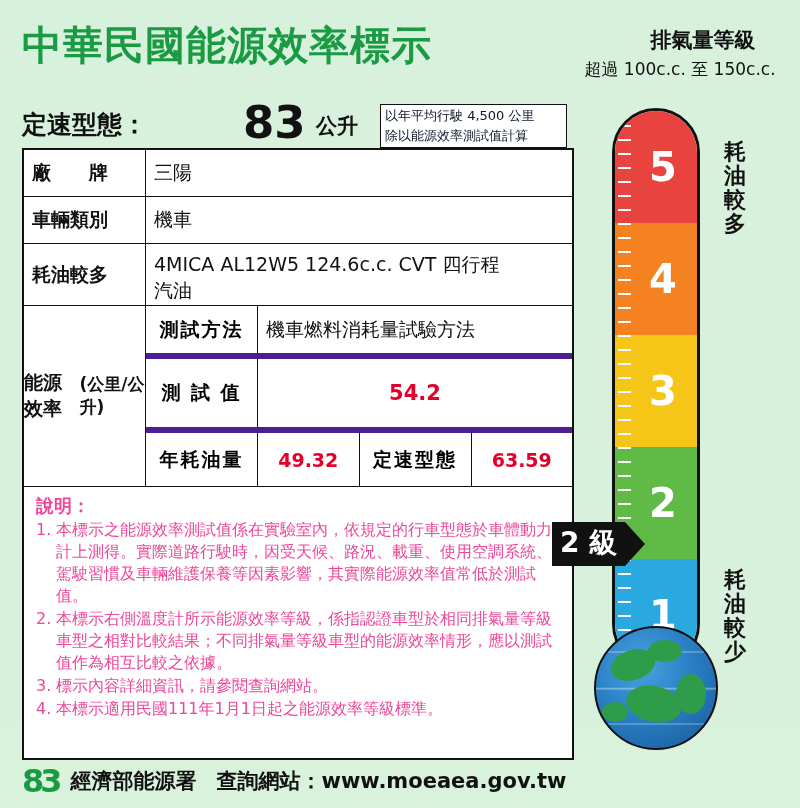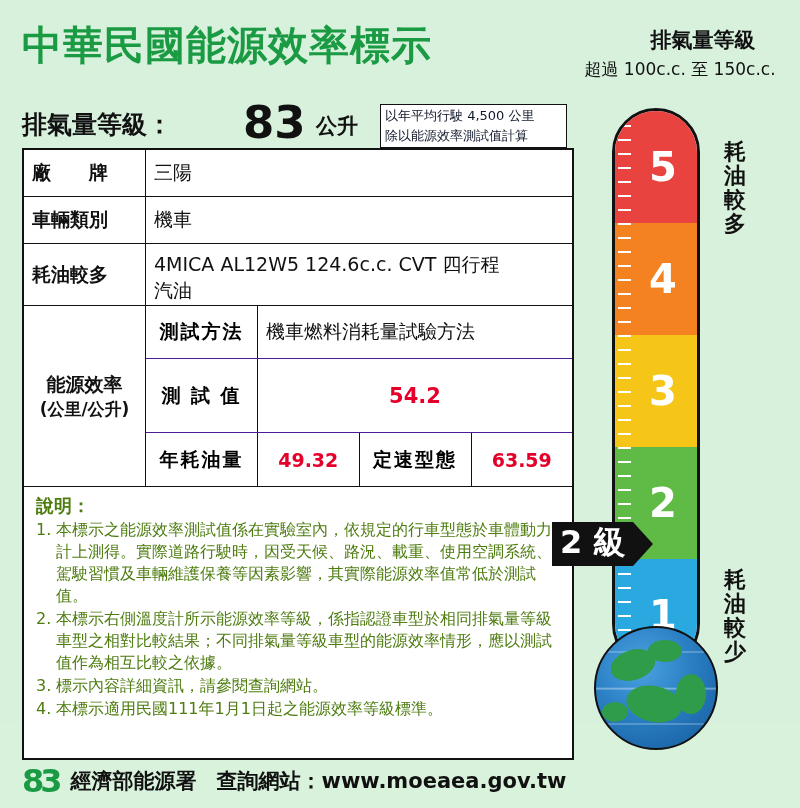--- a/index.html
+++ b/index.html
@@ -136,35 +136,35 @@
   }
   
   .eff-block {
     display: flex;
     border-bottom: 1px solid #111;
   }
   .eff-label {
     width: 122px;
     border-right: 1px solid #111;
     display: flex;
-    flex-direction: column;
+    flex-direction: row;
     align-items: center;
     justify-content: center;
     font-size: 19px;
     font-weight: bold;
     color: #111;
     box-sizing: border-box;
   }
   .eff-label .sub { font-size: 17px; }
   .eff-rows { flex: 1; }
   .eff-row {
     display: flex;
     box-sizing: border-box;
   }
-  .eff-row.b { border-bottom: 1px solid #4c1d95; justify-content: flex-end; }
+  .eff-row.b { border-bottom: 6px solid #4c1d95; justify-content: flex-end; }
   .sub-lbl {
     width: 112px;
     border-right: 1px solid #111;
     display: flex;
     align-items: center;
     justify-content: center;
     font-size: 19px;
     font-weight: bold;
     box-sizing: border-box;
     letter-spacing: 2px;
@@ -178,21 +178,21 @@
     font-weight: bold;
     color: #e4002b;
     box-sizing: border-box;
   }
   .sub-val.small { font-size: 19px; }
   
   .desc {
     padding: 8px 10px 0 12px;
     font-size: 16px;
     line-height: 22px;
-    color: #4d7c0f;
+    color: #ec4899;
   }
   .desc .title { font-weight: bold; font-size: 18px; margin-bottom: 2px; }
   .desc ol {
     margin: 0;
     padding-left: 0;
     list-style: none;
   }
   .desc li {
     margin-bottom: 1px;
     text-indent: 0;
@@ -325,21 +325,21 @@
     position: absolute;
     left: 552px;
     top: 520px;
     height: 48px;
     display: flex;
     align-items: center;
   }
   .grade-box {
     background: #111;
     color: #fff;
-    font-size: 32px;
+    font-size: 28px;
     font-weight: bold;
     padding: 2px 8px 4px 8px;
     height: 44px;
     display: flex;
     align-items: center;
     box-sizing: border-box;
   }
   .grade-arrow {
     width: 0; height: 0;
     border-top: 22px solid transparent;
@@ -349,21 +349,21 @@
 </style>
 </head>
 <body>
 
 <div class="page">
 
   <div class="main-title">中華民國能源效率標示</div>
   <div class="emission-title">排氣量等級</div>
   <div class="emission-range">超過 100c.c. 至 150c.c.</div>
 
-  <div class="fuel-label">排氣量等級：</div>
+  <div class="fuel-label">定速型態：</div>
   <div class="fuel-value">83</div>
   <div class="fuel-unit">公升</div>
   <div class="note-box">
     <div>以年平均行駛 4,500 公里</div>
     <div>除以能源效率測試值計算</div>
   </div>
 
   <div class="table-wrap">
 
     <div class="row r2">

